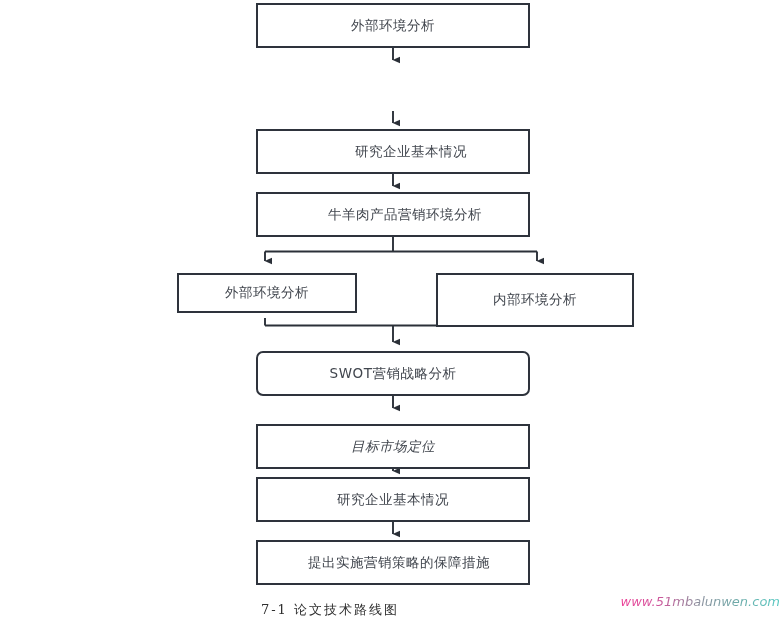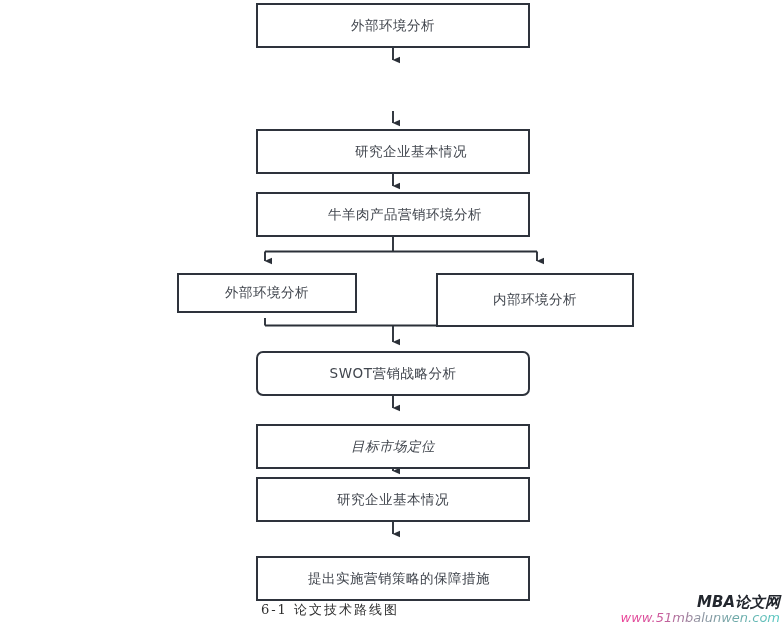--- a/index.html
+++ b/index.html
@@ -181,24 +181,23 @@
   </div>
 
   <div class="node main" style="top:424px;font-style:italic;">
     <span class="node-label">目标市场定位</span>
   </div>
 
   <div class="node main" style="top:477px;">
     <span class="node-label">研究企业基本情况</span>
   </div>
 
-  <div class="node main" style="top:556px;padding-left:12px;">
+  <div class="node main" style="top:540px;padding-left:12px;">
     <span class="node-label">提出实施营销策略的保障措施</span>
   </div>
 
-  <div id="caption">6-1  论文技术路线图</div>
+  <div id="caption">7-1  论文技术路线图</div>
 
   <div id="watermark">
-    <span class="wm-brand">MBA论文网</span>
     <span class="wm-url">www.51mbalunwen.com</span>
   </div>
 
 </div>
 
 </body></html>

